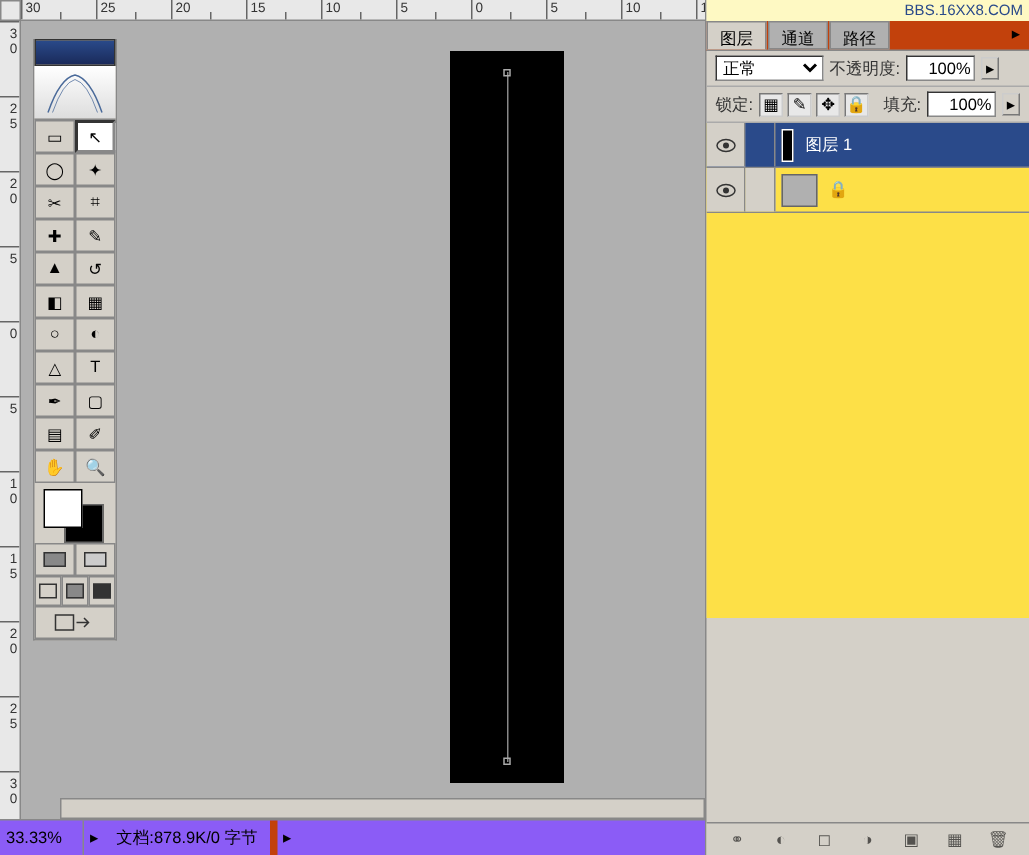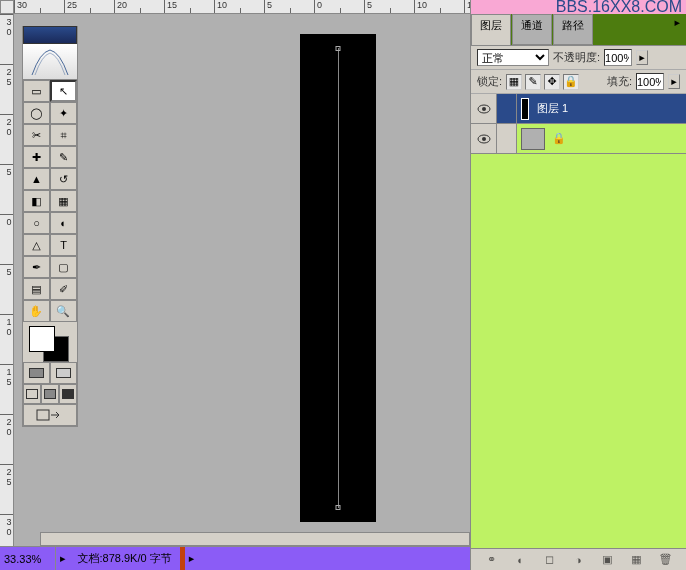--- a/index.html
+++ b/index.html
@@ -29,35 +29,35 @@
 .tb-mode{display:grid;grid-template-columns:1fr 1fr}
 .tb-mode .m{height:22px;border:1px solid #888;display:flex;align-items:center;justify-content:center}
 .tb-mode .m .box{width:15px;height:10px;border:1px solid #333}
 .tb-mode .m.active .box{background:#888}
 .tb-screen{display:grid;grid-template-columns:1fr 1fr 1fr}
 .tb-screen .s{height:20px;border:1px solid #888;display:flex;align-items:center;justify-content:center}
 .tb-screen .s .r{width:12px;height:10px;border:1px solid #333}
 .tb-jump{height:22px;border:1px solid #888;display:flex;align-items:center;justify-content:center}
 .layers-panel{position:absolute;top:0;right:0;width:216px;bottom:0;background:#d4d0c8;border-left:1px solid #888}
 .lp-top{height:18px;background:#888;display:flex;align-items:center;justify-content:flex-end;padding-right:4px;color:#ddd;font-size:10px}
-.lp-wm{height:14px;display:flex;align-items:center;justify-content:flex-end;padding-right:4px;color:#2a4a8a;font-size:16px;background:#f9a8d4}
-.lp-tabs{display:flex;height:32px;background:#4d7c0f;border-bottom:1px solid #888}
+.lp-wm{height:14px;display:flex;align-items:center;justify-content:flex-end;padding-right:4px;color:#2a4a8a;font-size:10px;background:#fef9c3}
+.lp-tabs{display:flex;height:20px;background:#c2410c;border-bottom:1px solid #888}
 .lp-tabs .tab{padding:3px 8px;background:#d4d0c8;border:1px solid #888;margin-right:1px;cursor:pointer}
 .lp-tabs .tab.active{background:#d4d0c8;border-bottom:none}
 .lp-tabs .tab:not(.active){background:#b0b0b0}
 .lp-tabs .x{margin-left:auto;padding:2px 6px;cursor:pointer}
 .lp-row{height:24px;display:flex;align-items:center;padding:0 6px;gap:4px;border-bottom:1px solid #aaa}
 .lp-row select,.lp-row input{font-size:11px;border:1px inset #888;background:#fff;height:17px}
 .lp-row select{width:72px}
-.lp-row .pct{width:28px;text-align:right;padding-right:2px}
+.lp-row .pct{width:46px;text-align:right;padding-right:2px}
 .lp-row .lbl{color:#333}
 .lp-row .tri{width:12px;height:15px;border:1px outset #ccc;display:flex;align-items:center;justify-content:center;background:#d4d0c8;cursor:pointer}
 .lp-lock{display:flex;align-items:center;gap:3px}
 .lp-lock .ic{width:16px;height:16px;border:1px inset #ccc;display:flex;align-items:center;justify-content:center;background:#e8e8e8}
-.lp-list{background:#bef264;height:462px;overflow:auto}
+.lp-list{background:#fde047;height:330px;overflow:auto}
 .lp-layer{height:30px;display:flex;align-items:center;border-bottom:1px solid #888}
 .lp-layer.sel{background:#2a4a8a;color:#fff}
 .lp-layer .vis{width:26px;height:100%;background:#d4d0c8;border-right:1px solid #888;display:flex;align-items:center;justify-content:center}
 .lp-layer .edit{width:20px;height:100%;background:#d4d0c8;border-right:1px solid #888}
 .lp-layer.sel .edit{background:#2a4a8a}
 .lp-layer .thumb{width:24px;height:22px;border:1px solid #666;margin:0 4px;background:#b0b0b0}
 .lp-layer .thumb.black{background:#000;width:8px}
 .lp-layer.sel .thumb{border-color:#fff}
 .lp-layer .name{flex:1;padding-left:4px}
 .lp-layer .lock{width:20px;text-align:center;color:#666}

